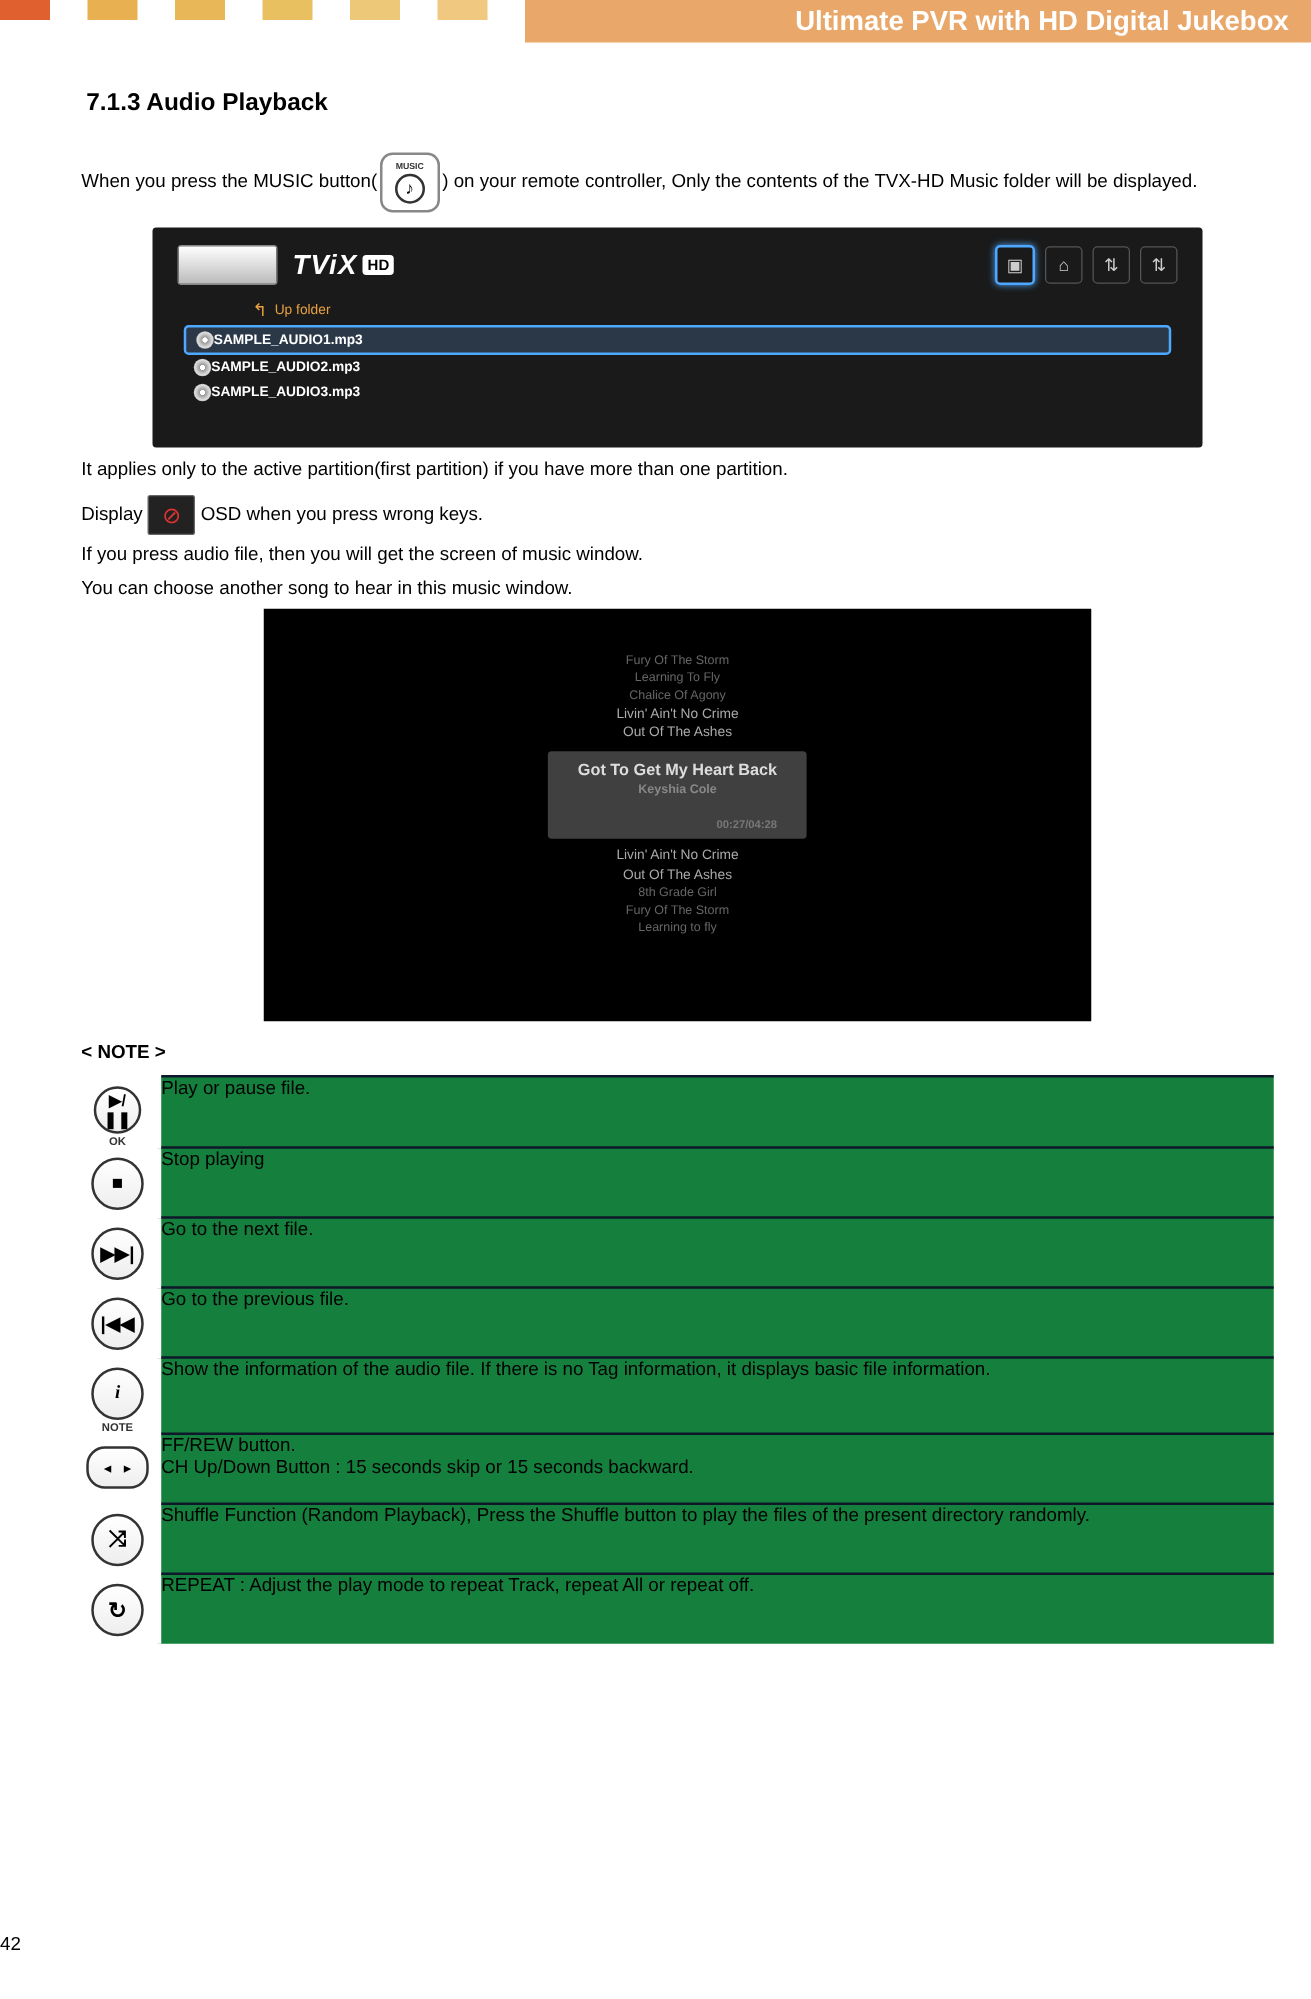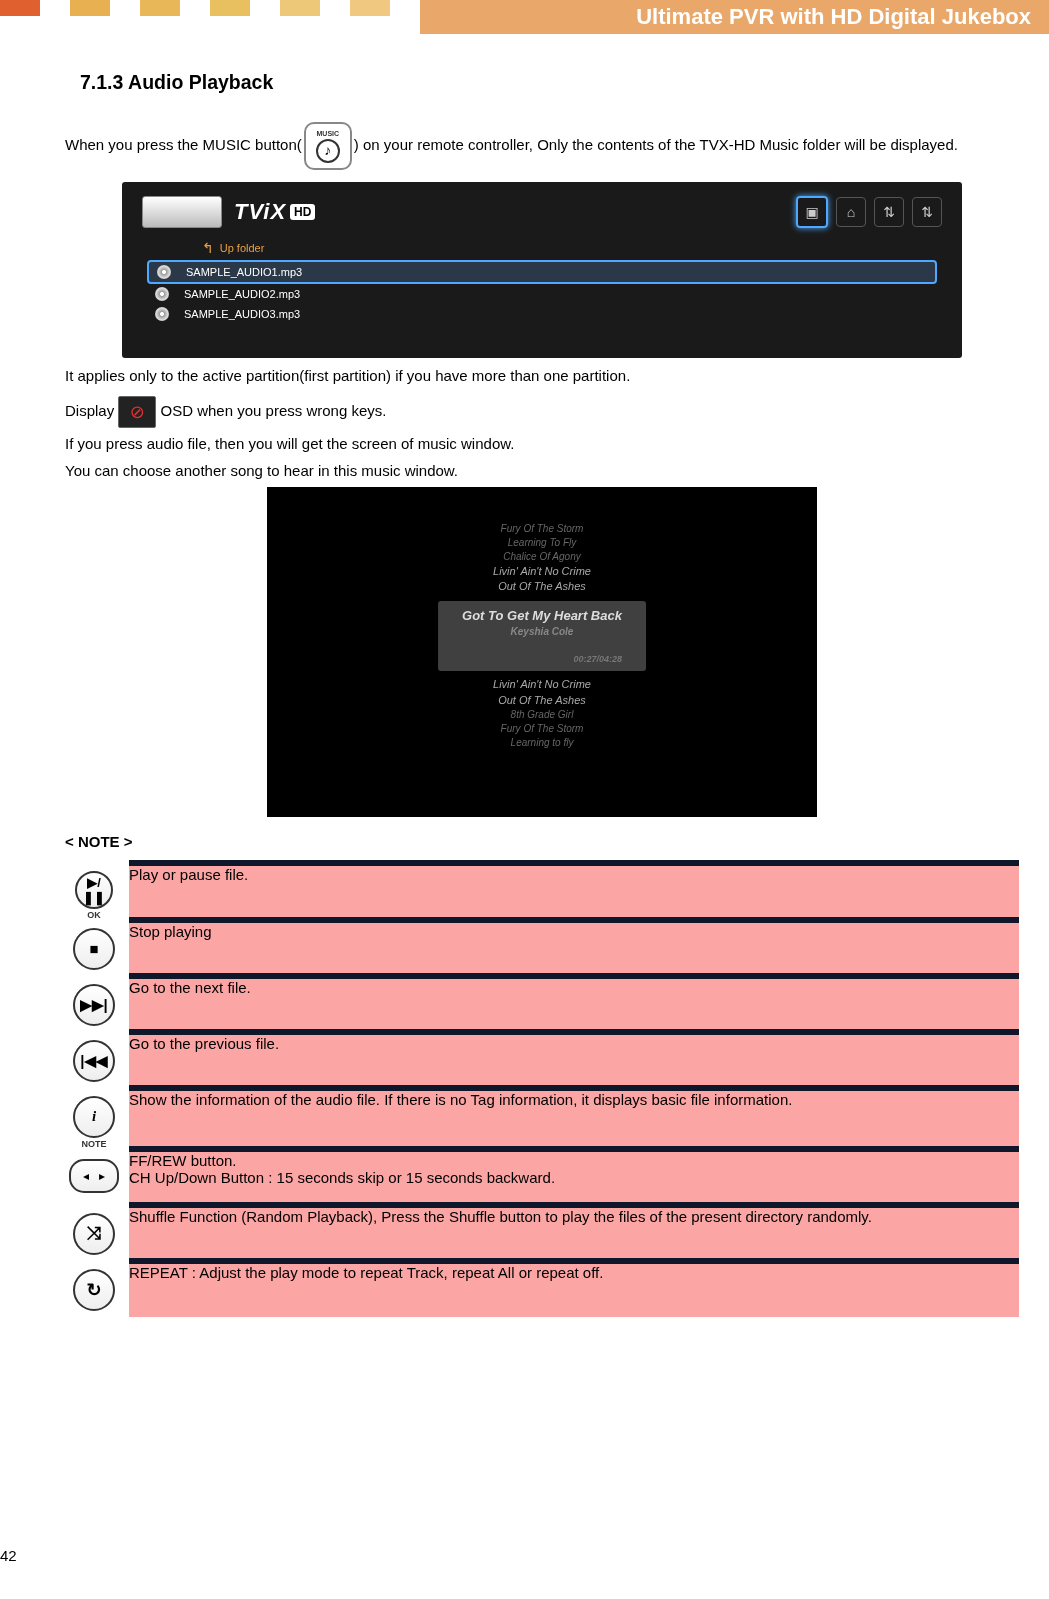--- a/index.html
+++ b/index.html
@@ -1,51 +1,51 @@
 <!DOCTYPE html>
 <html><head>
 <meta charset="utf-8">
 <style>
   body { margin: 0; font-family: Arial, sans-serif; font-size: 15px; color: #000; background: #fff; }
   .page { width: 1049px; margin: 0 auto; position: relative; min-height: 1599px; }
   .top-stripes { display: flex; height: 16px; }
   .stripe { width: 40px; margin-right: 30px; }
   .header-bar { background: #e9a86a; flex: 1; color: #fff; font-weight: bold; font-size: 22px; display: flex; align-items: center; justify-content: flex-end; padding-right: 18px; height: 34px; }
   .content { padding: 55px 30px 0 65px; }
-  .section-heading { font-weight: bold; font-size: 19.5px; margin-bottom: 28px; margin-left:15px;}
+  .section-heading { font-weight: bold; font-size: 19.5px; margin-bottom: 28px; margin-left:4px;}
   .para { margin: 0 0 6px 0; line-height: 1.35; font-size:15px;}
   .justify { text-align: justify; }
   .music-icon-box { width:44px; height:44px; border:2px solid #888; border-radius:10px; background:#fff; display:inline-flex; flex-direction:column; align-items:center; justify-content:center; vertical-align:middle; position:relative; margin:0 2px;}
   .music-icon-box .lbl{ font-size:7px; font-weight:bold; color:#333;}
   .music-icon-box .note{ width:20px; height:20px; border:2px solid #333; border-radius:50%; display:flex; align-items:center; justify-content:center; font-size:14px;}
   .tvix-card { width:840px; height:150px; background:#1a1a1a; border-radius:3px; margin:12px auto 8px auto; position:relative; color:#fff; font-size:12px; padding:10px 0 16px 0;}
   .tvix-top { height:40px; display:flex; align-items:center; padding:0 20px;}
   .tvix-logo { font-size:22px; font-weight:bold; font-style:italic; letter-spacing:1px;}
   .tvix-hd { background:#fff; color:#000; font-size:12px; padding:1px 4px; border-radius:3px; margin-left:4px; font-weight:bold;}
   .tvix-right { margin-left:auto; display:flex; gap:8px; align-items:center;}
   .tvix-ic { width:28px; height:28px; border:1px solid #555; border-radius:4px; display:flex; align-items:center; justify-content:center; font-size:14px; color:#ccc;}
   .tvix-ic.active { border:2px solid #4fa8ff; box-shadow:0 0 6px #4fa8ff;}
   .up-folder { color:#e8a040; font-size:11px; margin:8px 0 4px 80px; display:flex; align-items:center; gap:6px;}
   .up-folder::before { content:"↰"; color:#e8a040; font-size:14px;}
-  .audio-row { display:flex; align-items:center; gap:15px; padding:3px 8px; margin:0 25px; font-size:11px;}
+  .audio-row { display:flex; align-items:center; gap:0; padding:3px 8px; margin:0 25px; font-size:11px;font-weight:bold;}
   .audio-row.selected { border:2px solid #4fa8ff; border-radius:4px; background:#2a3848;}
   .cd-ic { width:14px; height:14px; border-radius:50%; background: radial-gradient(circle, #fff 20%, #999 22%, #ddd 60%, #888); display:inline-block;}
   .no-icon { width:36px; height:30px; background:#222; border:1px solid #666; display:inline-flex; align-items:center; justify-content:center; color:#d33; font-size:18px; vertical-align:middle; border-radius:2px;}
-  .music-player { width:550px; height:330px; background:#000; margin:3px auto 6px auto; position:relative; color:#888; font-size:11px;font-style:italic;}
+  .music-player { width:662px; height:330px; background:#000; margin:3px auto 6px auto; position:relative; color:#888; font-size:11px;}
   .mp-list { position:absolute; left:50%; transform:translateX(-50%); top:35px; text-align:center; line-height:1.4;}
   .mp-list .faded{ color:#666; font-size:10px;}
   .mp-list .near{ color:#aaa; font-size:11px;}
   .mp-current { background:rgba(80,80,80,0.8); padding:6px 24px; margin:6px 0; border-radius:3px; color:#ddd; font-weight:bold; font-size:13px;}
   .mp-artist { color:#888; font-size:10px;}
   .mp-time { color:#777; font-size:9px; text-align:right; margin-top:14px;}
   .note-title { font-weight:bold; margin:16px 0 10px 0;}
   table.btn-table { border-collapse: collapse; width:100%; }
   table.btn-table td { padding:0; vertical-align:top;}
   .icon-cell { width:58px; height:56px; background:#fff; text-align:center; vertical-align:middle; border-right:6px solid #fff;}
-  .desc-cell { background:#fca5a5; padding:10px 12px; font-size:15px; vertical-align:top; border-top:6px solid #0f172a; height:44px;}
+  .desc-cell { background:#15803d; padding:10px 12px; font-size:15px; vertical-align:top; border-top:2px solid #0f172a; height:44px;}
   .remote-btn { width:38px; height:38px; border:2px solid #333; border-radius:50%; margin:8px auto 0 auto; background:linear-gradient(#fff,#eee); display:flex; align-items:center; justify-content:center; font-size:15px; font-weight:bold;}
   .remote-btn.small{ width:34px; height:34px; font-size:13px;}
   .btn-label { font-size:9px; font-weight:bold; color:#333; display:block; margin-top:1px;}
   .oval-btn { width:46px; height:30px; border:2px solid #333; border-radius:15px; margin:10px auto 0 auto; background:linear-gradient(#fff,#eee); display:flex; align-items:center; justify-content:center; font-size:12px; gap:10px;}
   .shuffle-ic { font-size:18px;}
   .page-num { position:absolute; bottom:35px; width:100%; font-size:15px;}
   .hdd-img { width:78px; height:30px; background:linear-gradient(#fff,#bbb); border-radius:3px; border:1px solid #888; margin-right:12px;}
 </style>
 </head>
 <body>

